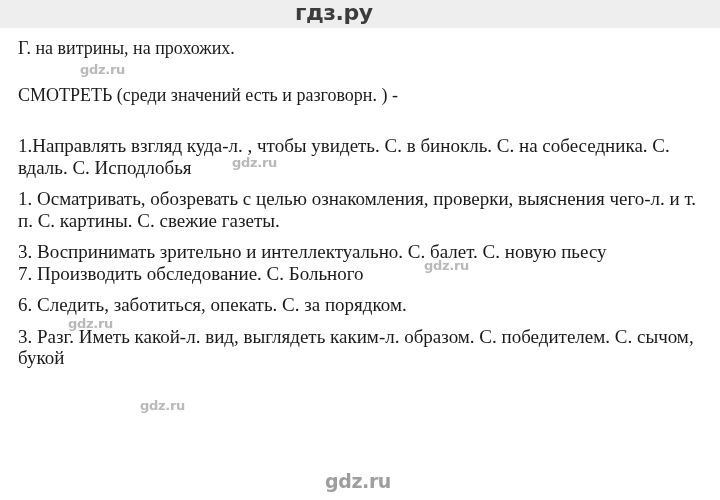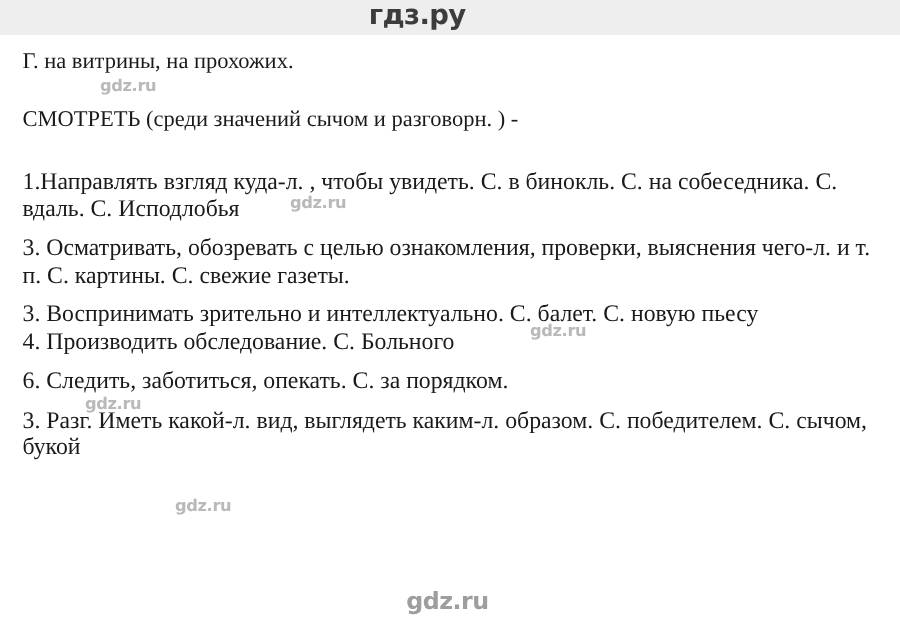--- a/index.html
+++ b/index.html
@@ -91,31 +91,31 @@
   <div class="topbar"></div>
   <div class="site-logo">гдз.ру</div>
 
   <div class="content">
 
     <p class="line">Г. на витрины, на прохожих.</p>
 
     <div class="gap-lg"></div>
     <div class="gap-sm"></div>
 
-    <p class="line">СМОТРЕТЬ (среди значений сычом и разговорн. ) -</p>
+    <p class="line">СМОТРЕТЬ (среди значений есть и разговорн. ) -</p>
 
     <div class="gap-lg"></div>
     <div class="gap-md"></div>
 
     <p class="para">1.Направлять взгляд куда-л. , чтобы увидеть. С. в бинокль. С. на собеседника. С. вдаль. С. Исподлобья</p>
     <div class="gap-sm"></div>
-    <p class="para">3. Осматривать, обозревать с целью ознакомления, проверки, выяснения чего-л. и т. п. С. картины. С. свежие газеты.</p>
+    <p class="para">1. Осматривать, обозревать с целью ознакомления, проверки, выяснения чего-л. и т. п. С. картины. С. свежие газеты.</p>
     <div class="gap-sm"></div>
     <p class="para">3. Воспринимать зрительно и интеллектуально. С. балет. С. новую пьесу</p>
-    <p class="para">4. Производить обследование. С. Больного</p>
+    <p class="para">7. Производить обследование. С. Больного</p>
     <div class="gap-sm"></div>
     <p class="para">6. Следить, заботиться, опекать. С. за порядком.</p>
     <div class="gap-sm"></div>
     <p class="para">3. Разг. Иметь какой-л. вид, выглядеть каким-л. образом. С. победителем. С. сычом, букой</p>
     <div class="gap-sm"></div>
 
   </div>
 
   <div class="footer-logo">gdz.ru</div>
 

